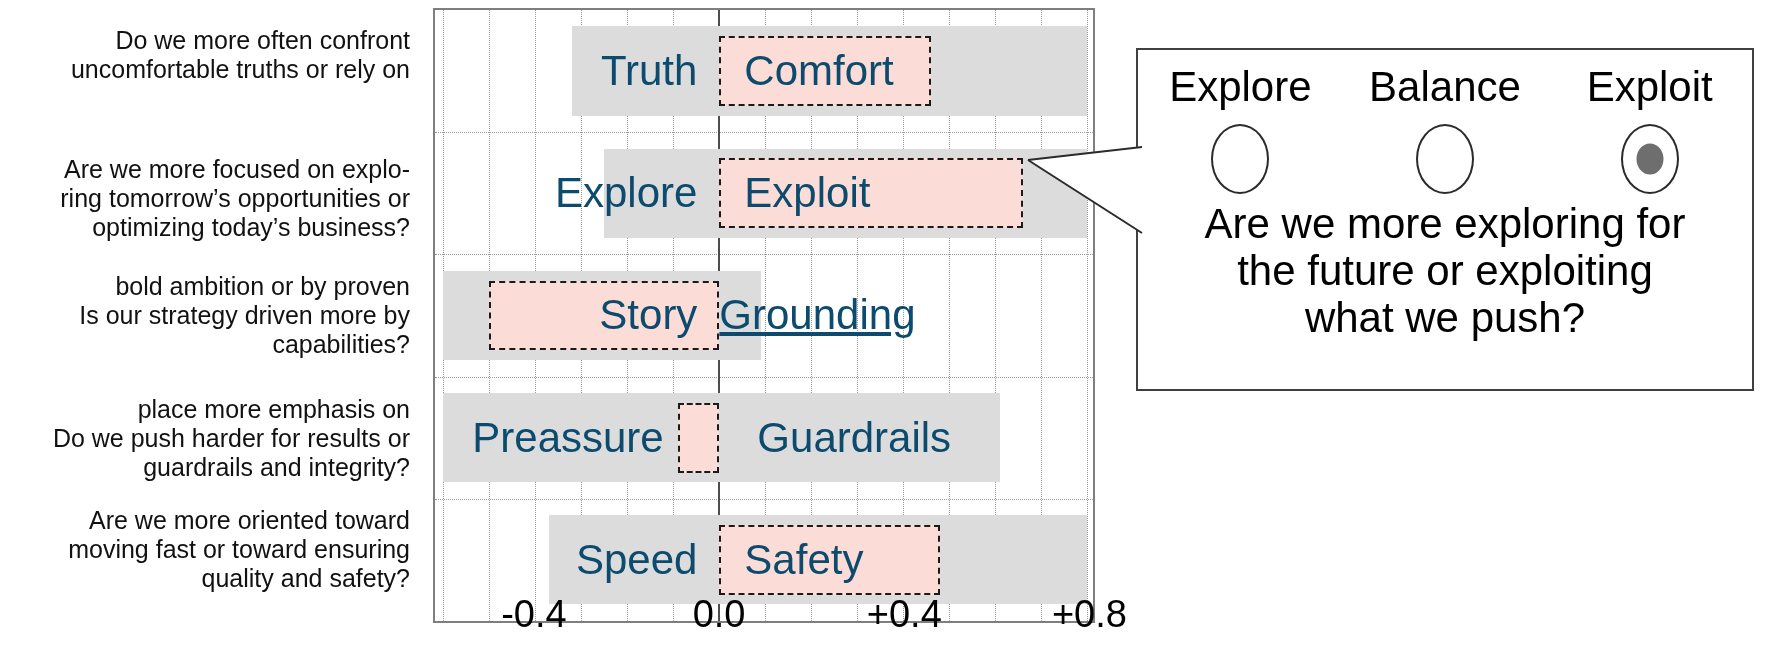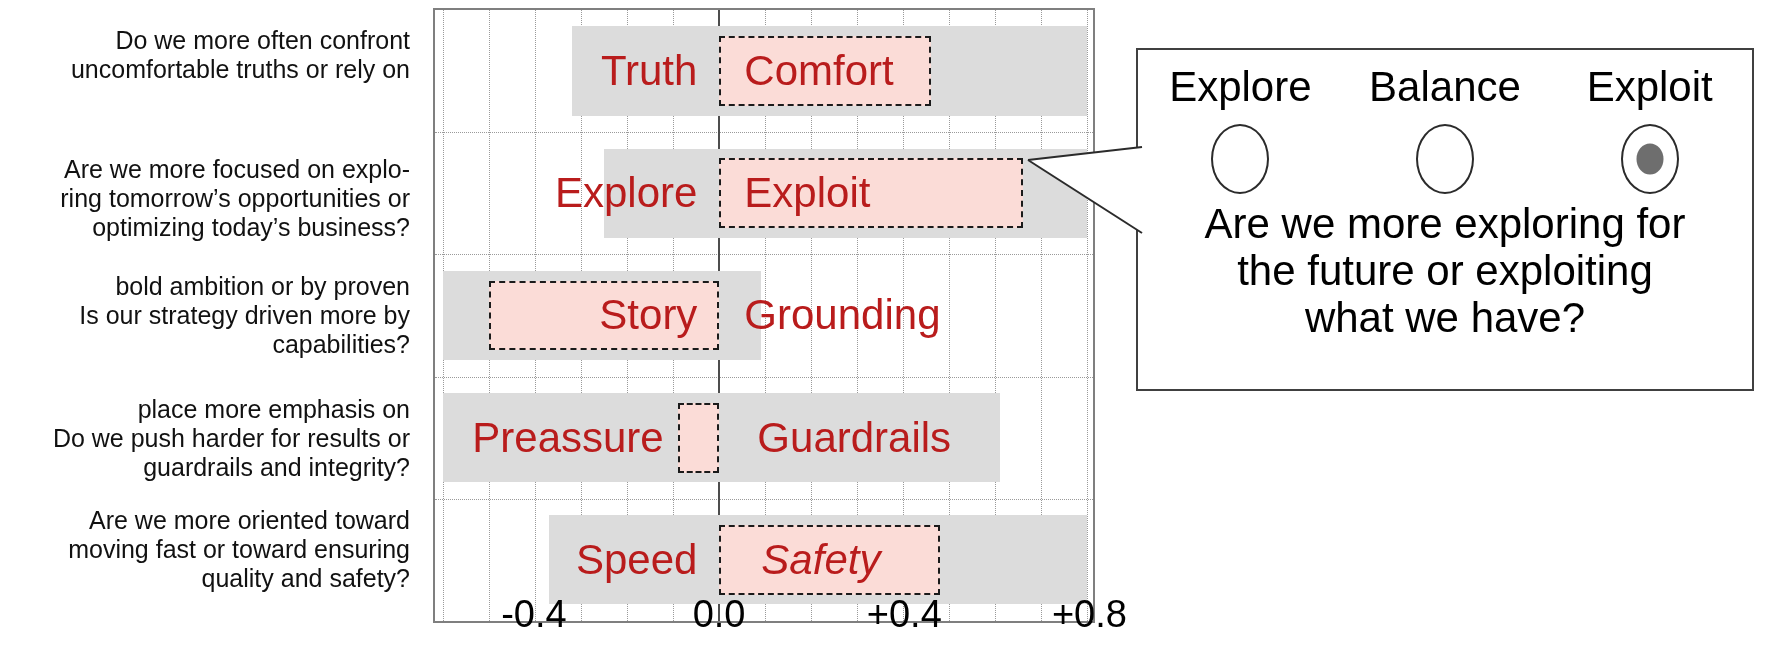--- a/index.html
+++ b/index.html
@@ -17,21 +17,21 @@
   .vgrid{position:absolute;top:0;bottom:0;width:0;
          border-left:1px dotted #9a9a9a;}
   .hgrid{position:absolute;left:0;right:0;height:0;
          border-top:1px dotted #9a9a9a;}
   .zeroline{position:absolute;top:0;bottom:0;width:2px;background:#4d4d4d;}
   .row{position:absolute;left:0;right:0;height:20%;}
   .range-bar{position:absolute;top:13.5%;height:73%;background:#dcdcdc;}
   .value-bar{position:absolute;top:21.5%;height:57%;background:#fbdcd7;
              border:2px dashed #1a1a1a;box-sizing:border-box;}
   .pole-label{position:absolute;top:50%;transform:translateY(-50%);
-              font-size:42px;white-space:nowrap;color:#b91c1c;}
+              font-size:42px;white-space:nowrap;color:#0c4a6e;}
 
   
   .tick-label{position:absolute;top:593px;transform:translateX(-50%);
               font-size:38px;color:#000;}
 
   
   #callout{position:absolute;left:1136px;top:48px;width:618px;height:343px;
            border:2px solid #404040;background:#fff;box-sizing:border-box;z-index:1;}
   #callout-options{position:absolute;left:0;top:14px;width:100%;display:flex;}
   .opt-col{flex:1;display:flex;flex-direction:column;align-items:center;}
@@ -105,33 +105,33 @@
       <div class="row" style="top: 20%;">
         <div class="range-bar" style="left: 25.7343%; width: 73.4266%;"></div>
         <div class="value-bar" style="left: 43.2168%; width: 46.1538%;"></div>
         <div class="pole-label" style="right: 56.7832%; margin-right: 22px;">Explore</div>
         <div class="pole-label" style="left: 43.2168%; margin-left: 25px;">Exploit</div>
       </div>
       <div class="row" style="top: 40%;">
         <div class="range-bar" style="left: 1.25874%; width: 48.2517%;"></div>
         <div class="value-bar" style="left: 8.25175%; width: 34.965%;"></div>
         <div class="pole-label" style="right: 56.7832%; margin-right: 22px;">Story</div>
-        <div class="pole-label" style="left: 43.2168%; margin-left: 25px;">Grounding</div>
+        <div class="pole-label" style="left: 43.2168%;  text-decoration: underline;">Grounding</div>
       </div>
       <div class="row" style="top: 60%;">
         <div class="range-bar" style="left: 1.25874%; width: 84.6154%;"></div>
         <div class="value-bar" style="left: 36.9231%; width: 6.29371%;"></div>
         <div class="pole-label" style="right: 56.7832%; margin-right: 55.6643px;">Preassure</div>
         <div class="pole-label" style="left: 43.2168%; margin-left: 38px;">Guardrails</div>
       </div>
       <div class="row" style="top: 80%;">
         <div class="range-bar" style="left: 17.3427%; width: 81.8182%;"></div>
         <div class="value-bar" style="left: 43.2168%; width: 33.5664%;"></div>
         <div class="pole-label" style="right: 56.7832%; margin-right: 22px;">Speed</div>
-        <div class="pole-label" style="left: 43.2168%; margin-left: 42px; font-style: italic;">Safety</div>
+        <div class="pole-label" style="left: 43.2168%; margin-left: 25px;">Safety</div>
       </div>
     </div>
 
   <div id="axis">
       <div class="tick-label" style="left: 533.92px;">-0.4</div>
       <div class="tick-label" style="left: 719.095px;">0.0</div>
       <div class="tick-label" style="left: 904.27px;">+0.4</div>
       <div class="tick-label" style="left: 1089.44px;">+0.8</div>
     </div>
 
@@ -148,21 +148,21 @@
         <div class="opt-col">
           <div class="opt-label">Exploit</div>
           <div class="radio">
             <div class="radio-dot"></div>
           </div>
         </div>
       </div>
     <div id="callout-question">
         <div>Are we more exploring for</div>
         <div>the future or exploiting</div>
-        <div>what we have?</div>
+        <div>what we push?</div>
       </div>
   </div>
 
   <svg id="tail-svg" width="150" height="120" viewBox="0 0 150 120">
     <polygon points="28,30 142,17 142,103" fill="#ffffff" stroke="none"></polygon>
     <line x1="28" y1="30" x2="142" y2="17" stroke="#2b2b2b" stroke-width="2"></line>
     <line x1="28" y1="30" x2="142" y2="103" stroke="#2b2b2b" stroke-width="2"></line>
   </svg>
 
 </div>

